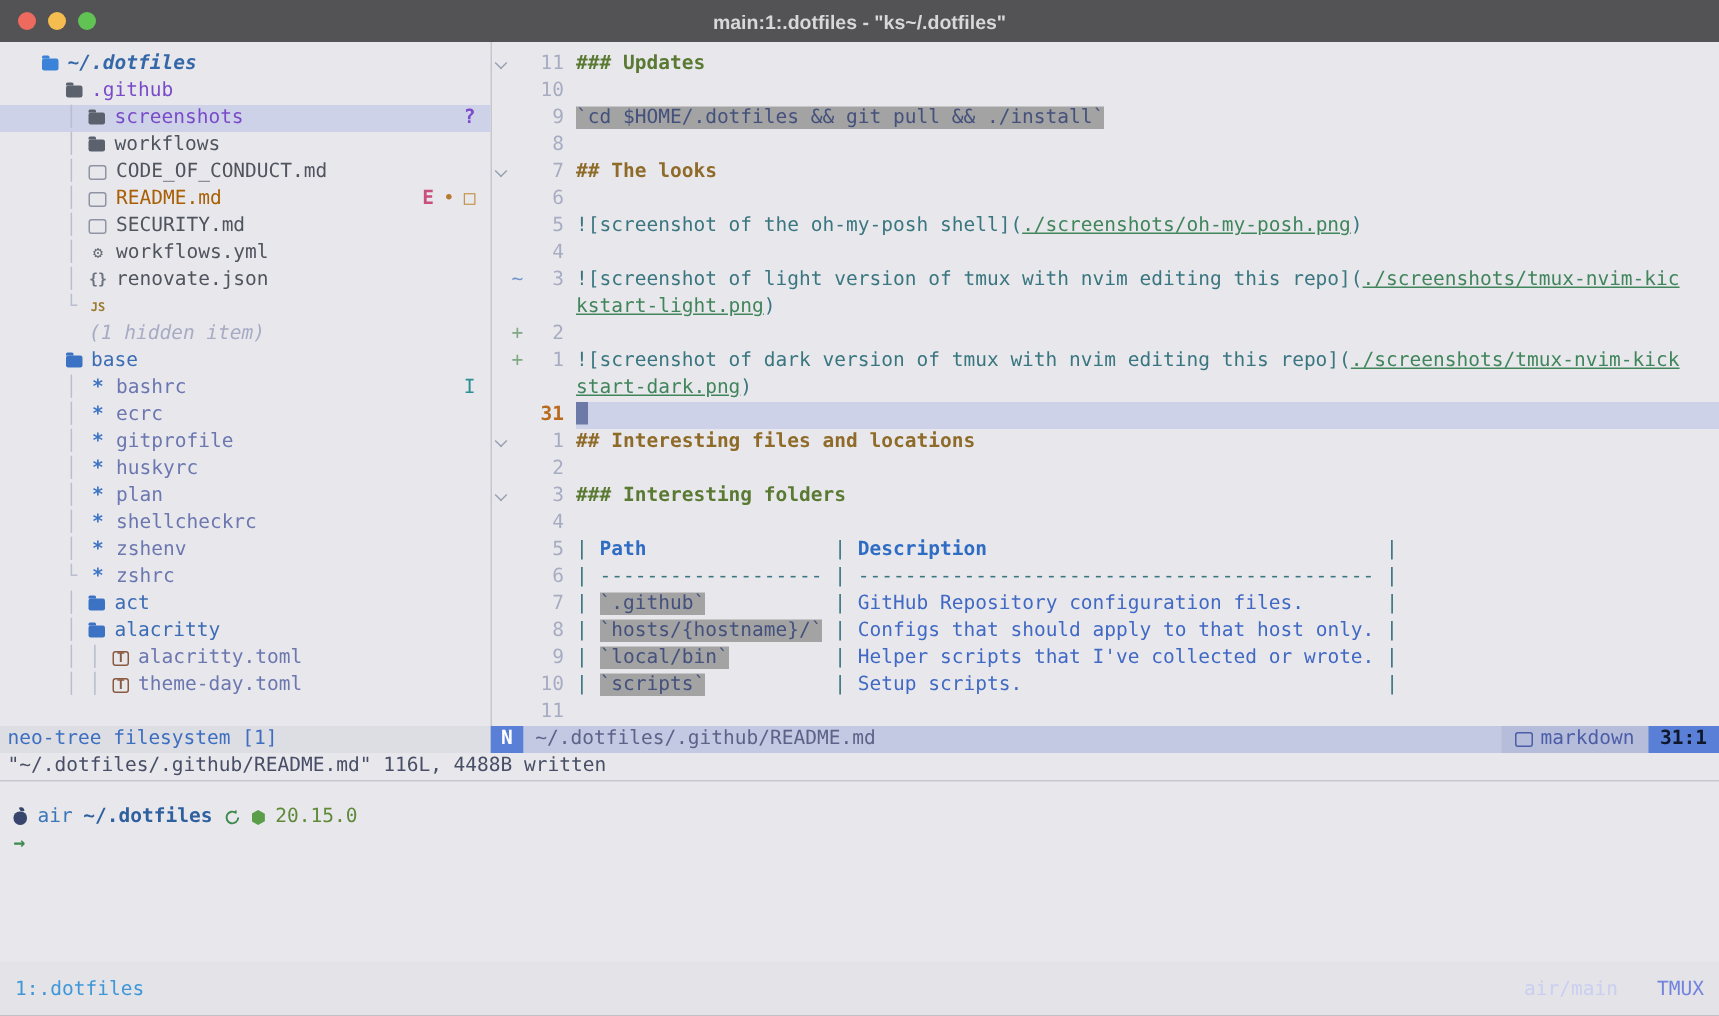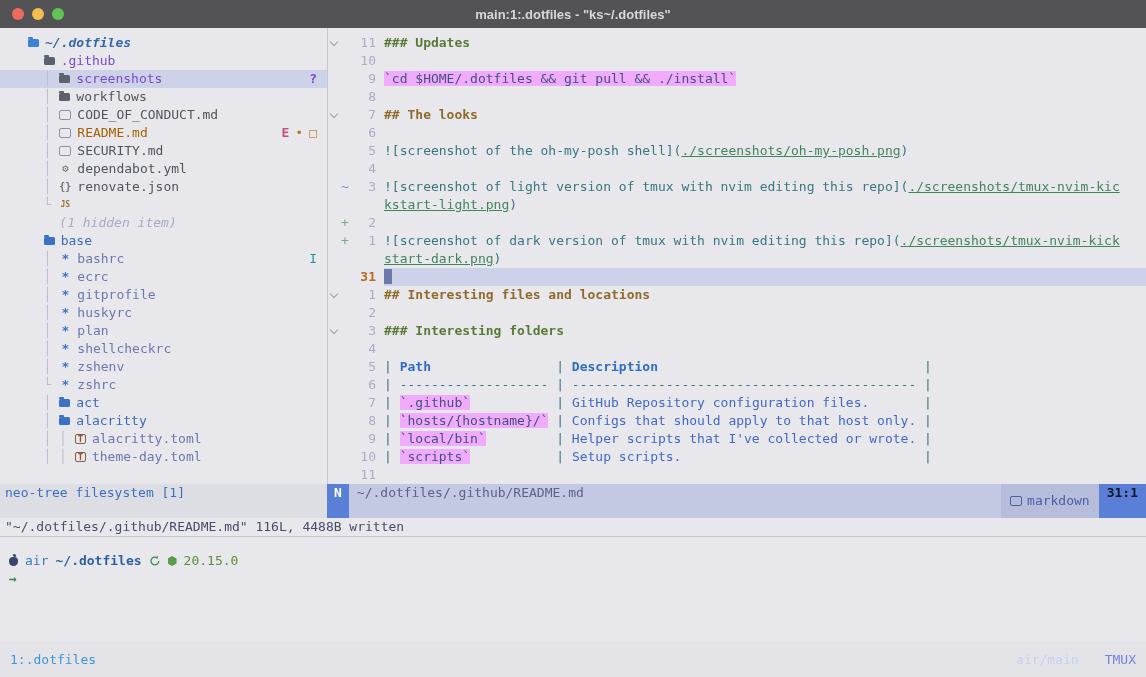--- a/index.html
+++ b/index.html
@@ -56,27 +56,27 @@
   .sign-ch{color:#6f94cc;}.sign-pl{color:#7fa884;}
   .ed-num{width:26px;flex:none;text-align:right;color:#a8acc2;margin-right:8px;white-space:pre;}
   .ed-num.cur{color:#b86a1e;font-weight:bold;}
   .ed-text{flex:1;white-space:pre;}
   .ed-row.cursorline .ed-text{background:#cdd2e8;}
   .cursor{display:inline-block;width:8px;height:15px;background:#6d7aa8;vertical-align:-3px;}
   .sg-h2{color:#8f6b2a;font-weight:bold;}
   .sg-h3{color:#5a7a34;font-weight:bold;}
   .sg-txt{color:#3a7680;}
   .sg-link{color:#41855c;text-decoration:underline;}
-  .sg-code{background:#f0abfc;color:#44517d;}
+  .sg-code{background:#a3a3a3;color:#44517d;}
   .sg-pipe{color:#3a7680;}
   .sg-th{color:#2f6cc4;font-weight:bold;}
   .sg-desc{color:#4169c4;}
   .sg-pln{color:#3a7680;}
   
-  .statusrow{height:34px;display:flex;line-height:18px;}
+  .statusrow{height:18px;display:flex;line-height:18px;}
   .nt-bar{width:327px;flex:none;background:#dddee4;color:#3d6ec0;padding-left:5px;box-sizing:border-box;}
   .statusline{flex:1;display:flex;align-items:stretch;background:#b6bddb;color:#4c5da8;overflow:hidden;}
   .sl-mode{background:#5a7fd6;color:#fff;font-weight:bold;padding:0 7px;flex:none;}
   .sl-git{display:flex;align-items:center;gap:6px;padding:0 8px;flex:none;white-space:pre;}
   .sl-git .uni{font-family:"DejaVu Sans",sans-serif;}
   .sl-path{flex:1;background:#c3c9e3;color:#5d6288;padding:0 8px;white-space:pre;overflow:hidden;}
   .sl-ft{display:flex;align-items:center;gap:5px;padding:0 9px;flex:none;}
   .ft-ic{width:10px;height:8px;border:1px solid #4c5da8;border-radius:2px;display:inline-block;}
   .sl-pos{background:#5a7fd6;color:#0f172a;font-weight:bold;padding:0 8px;flex:none;}
   
@@ -149,21 +149,21 @@
             <span class="nt-marks"><span class="mk-err">E</span><span class="mk-dot">•</span><span class="mk-boxm">□</span></span>
           </div>
           <div class="nt-row">
             <span class="nt-guide">  │ </span>
             <span class="ic ic-md"></span>
             <span class="nt-lbl plain">SECURITY.md</span>
           </div>
           <div class="nt-row">
             <span class="nt-guide">  │ </span>
             <span class="ic ic-gear">⚙</span>
-            <span class="nt-lbl plain">dependabot.yml</span>
+            <span class="nt-lbl plain">workflows.yml</span>
           </div>
           <div class="nt-row">
             <span class="nt-guide">  │ </span>
             <span class="ic ic-braces">{}</span>
             <span class="nt-lbl plain">renovate.json</span>
           </div>
           <div class="nt-row">
             <span class="nt-guide">  └ </span>
             <span class="ic ic-js">JS</span>
           </div>

